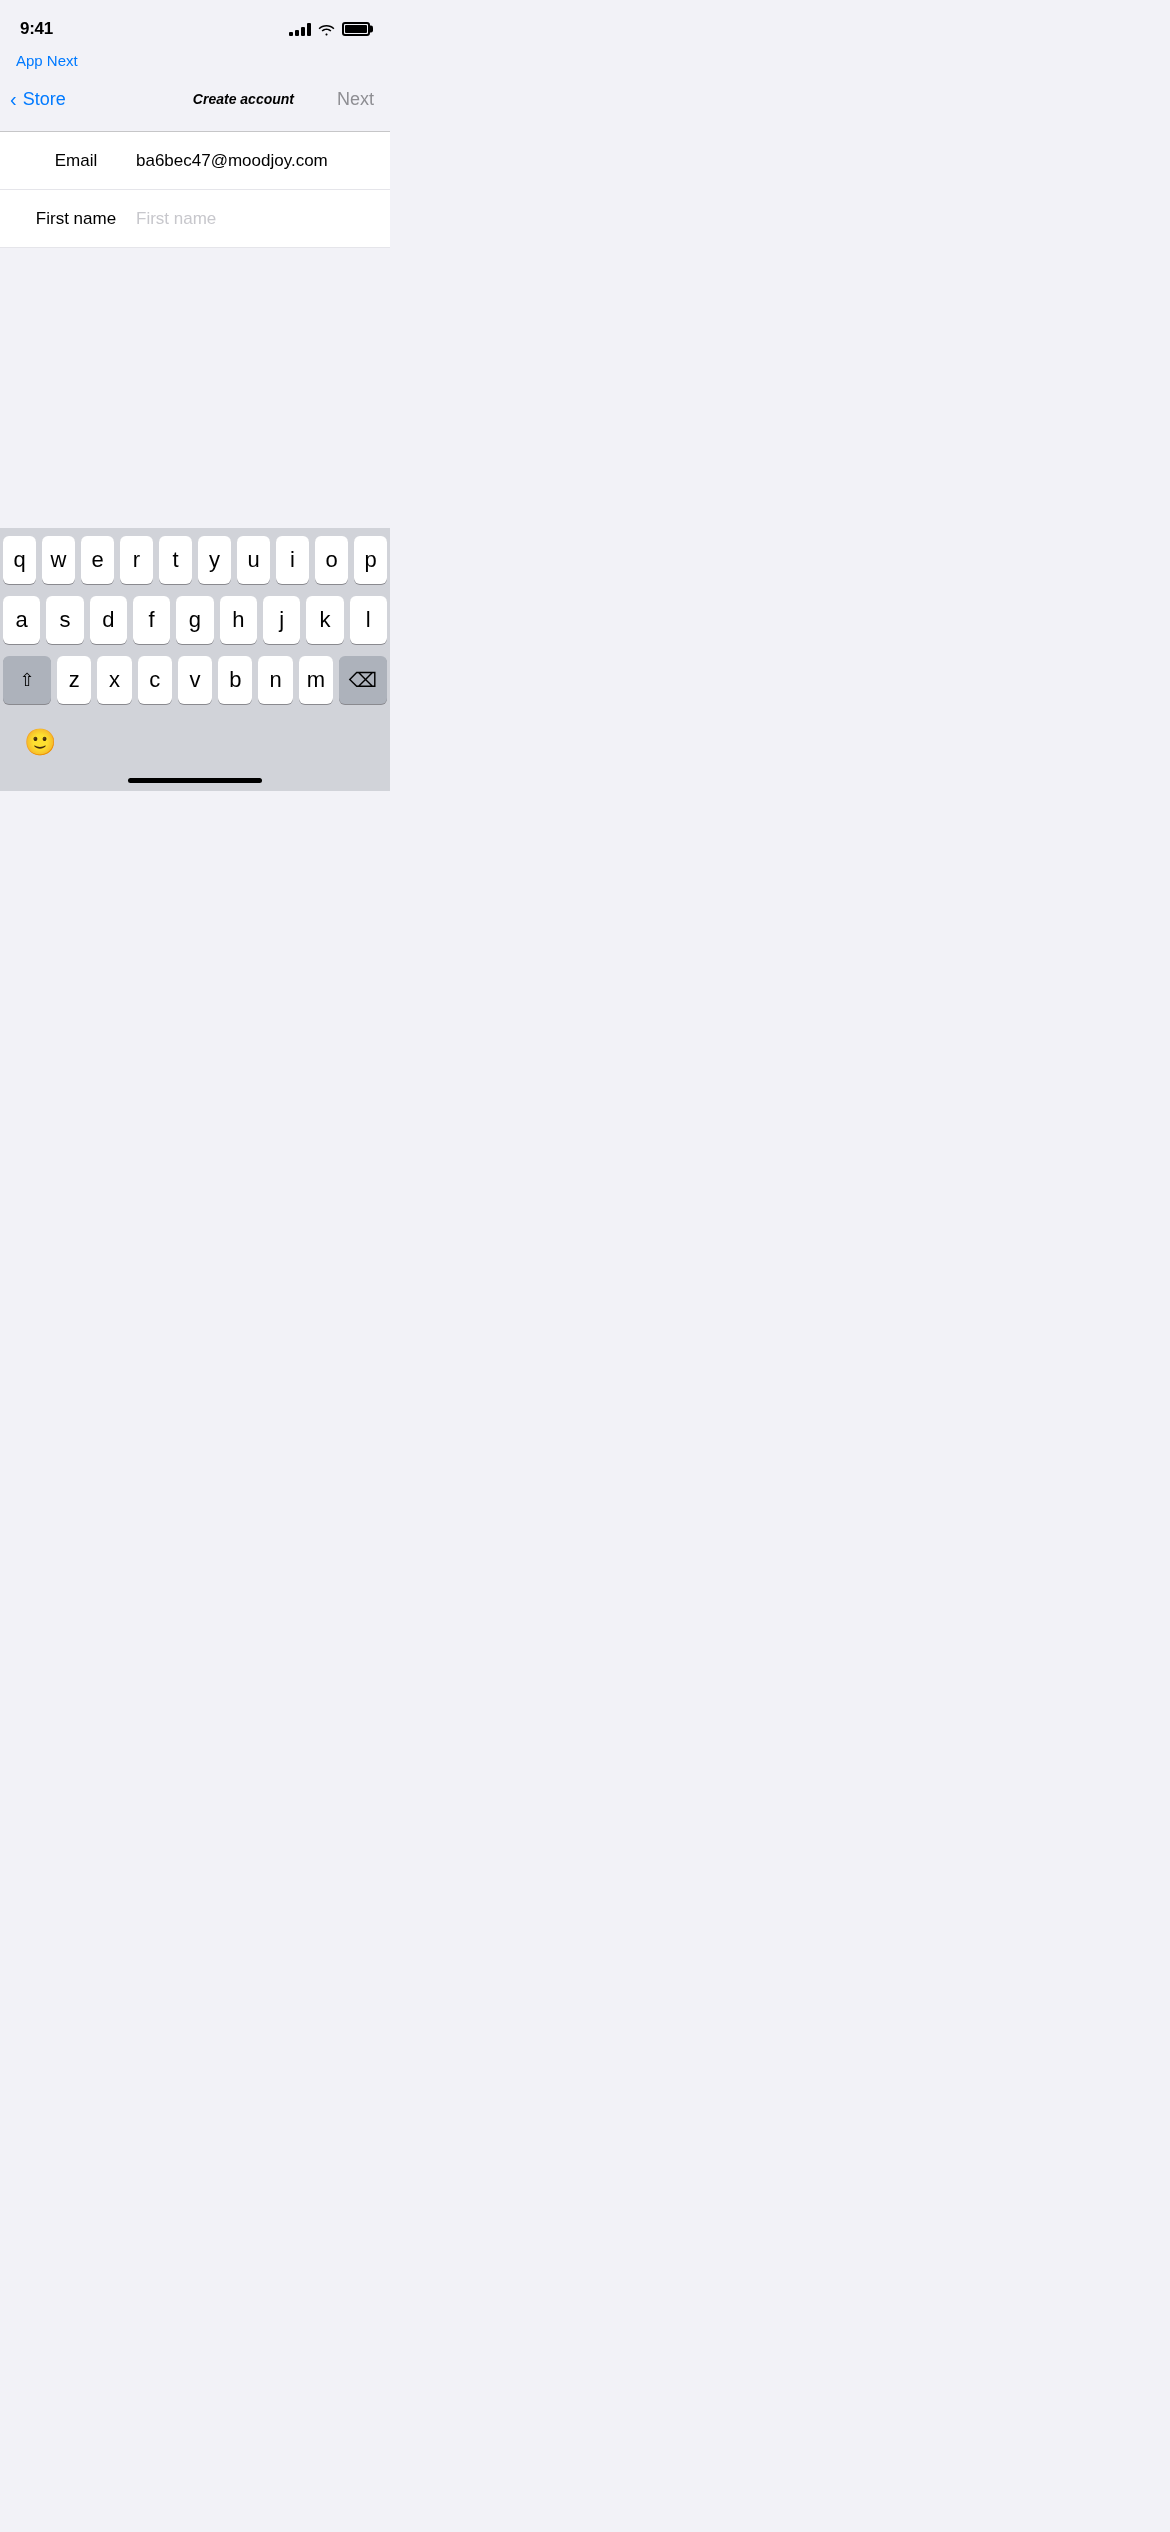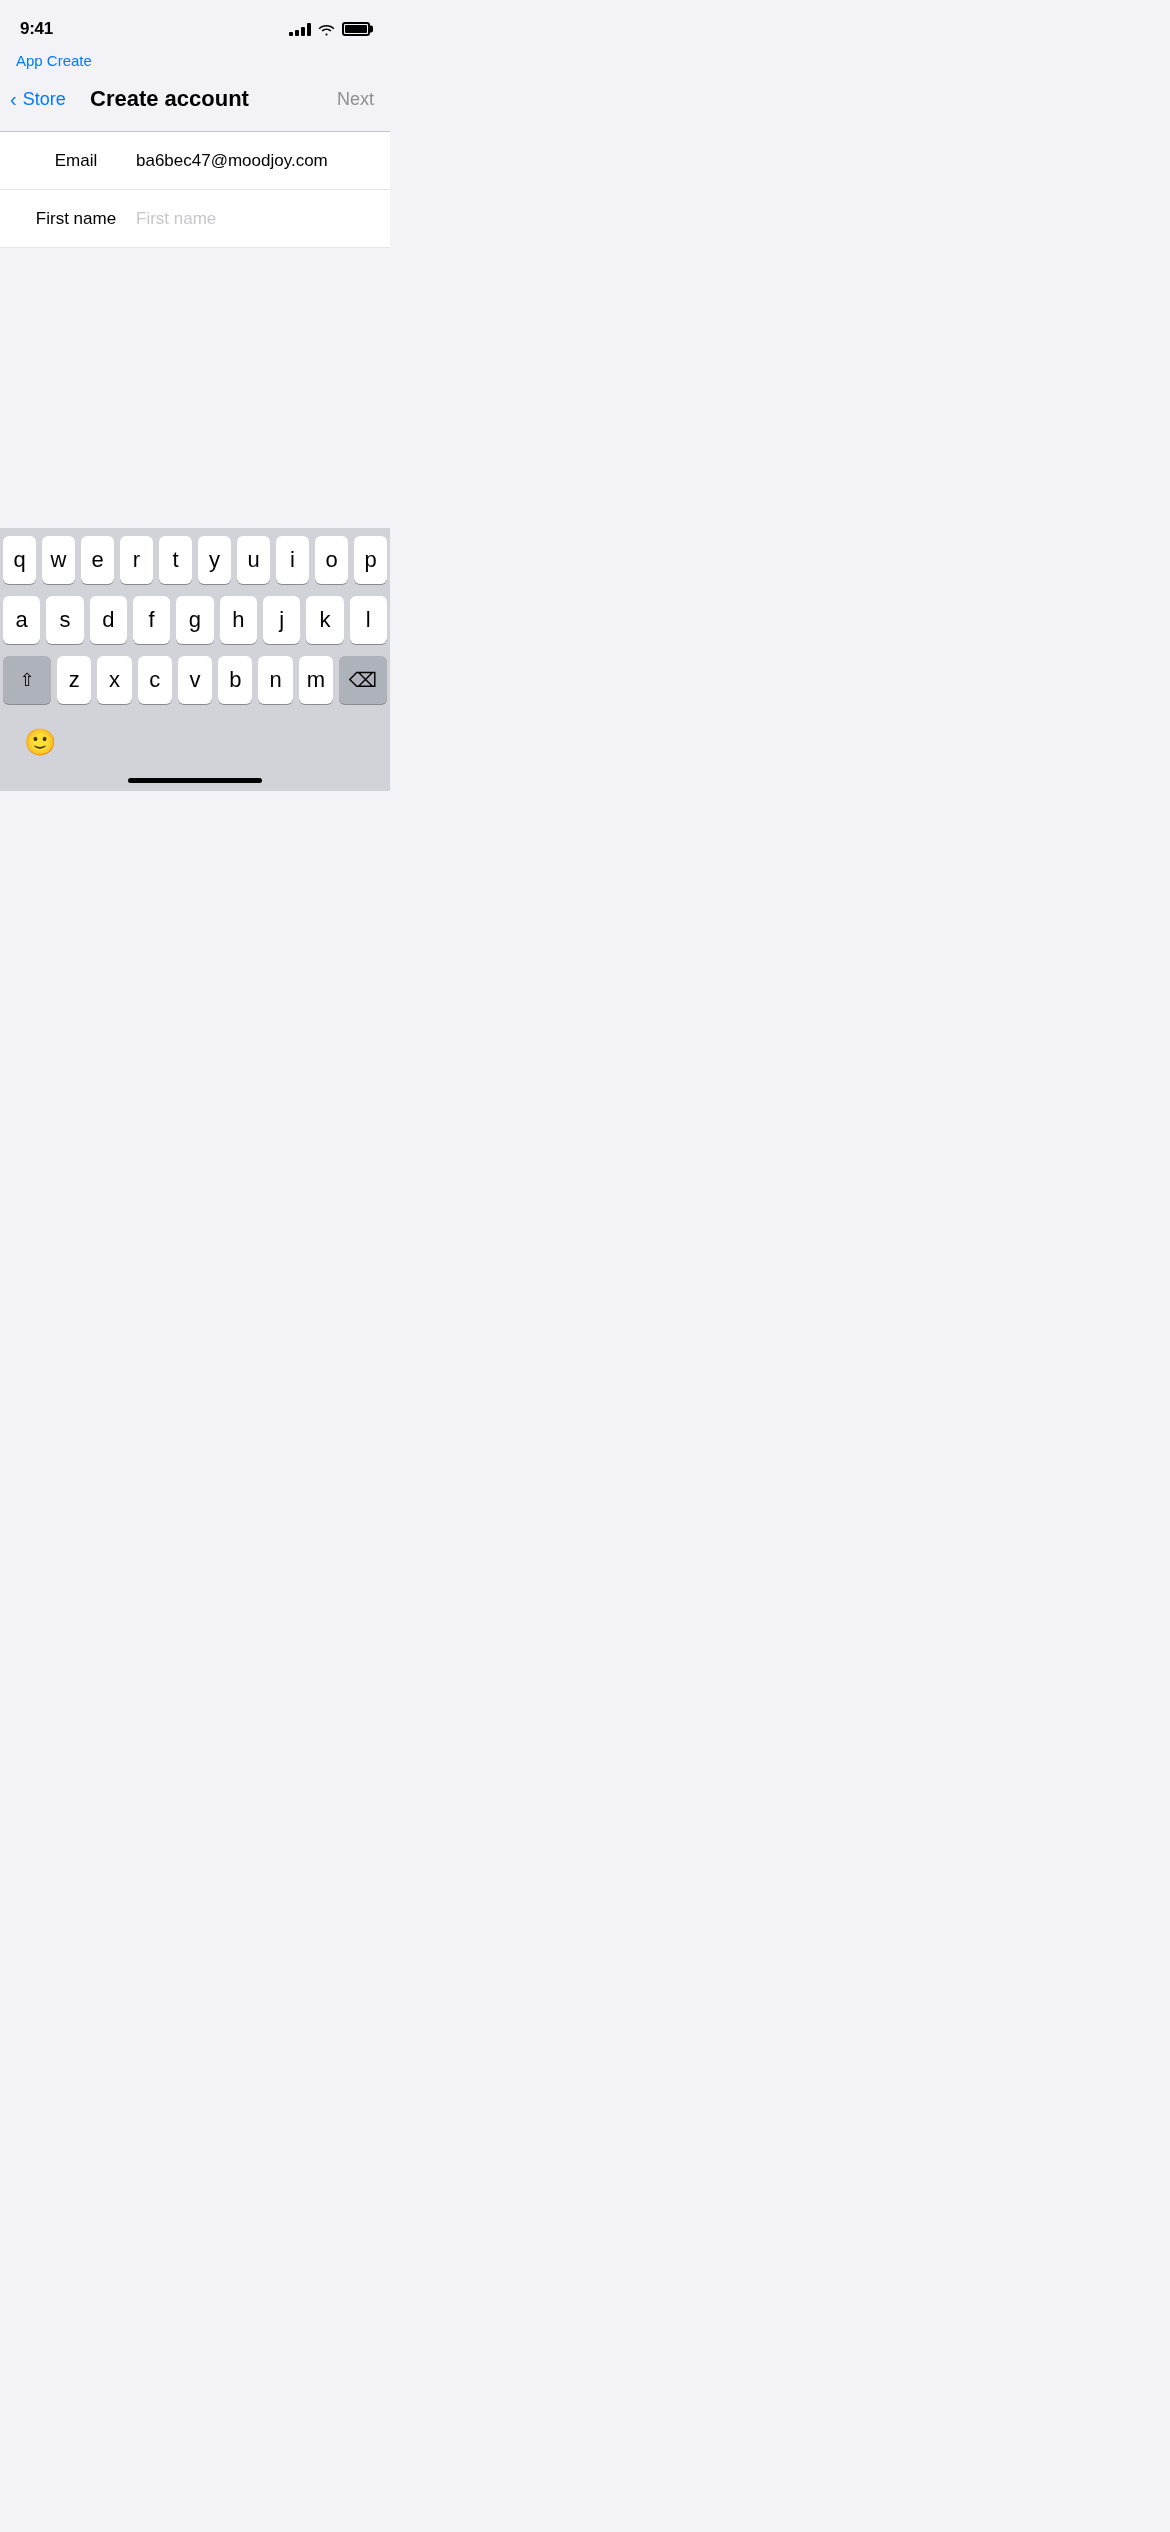--- a/index.html
+++ b/index.html
@@ -105,25 +105,26 @@
       font-weight: 400;
       min-width: 80px;
     }
     .nav-back-chevron {
       font-size: 20px;
       font-weight: 300;
       color: #007aff;
       margin-right: 2px;
     }
     .nav-title {
-      font-size: 22px;
+      font-size: 14px;
       font-weight: 700;
       color: #000;
-      text-align: left;
+      text-align: right;
       flex: 1;
+      font-style: italic;
     }
     .nav-next {
       font-size: 18px;
       color: #8e8e93;
       font-weight: 400;
       min-width: 80px;
       text-align: right;
     }
 
     
@@ -310,21 +311,21 @@
       <path d="M8.5 7C10.0 7 11.35 7.6 12.35 8.6L13.4 7.5C12.1 6.2 10.4 5.4 8.5 5.4C6.6 5.4 4.9 6.2 3.6 7.5L4.65 8.6C5.65 7.6 7.0 7 8.5 7Z" fill="black"></path>
       <path d="M8.5 3.5C11.15 3.5 13.55 4.55 15.3 6.3L16.4 5.2C14.35 3.15 11.57 2 8.5 2C5.43 2 2.65 3.15 0.6 5.2L1.7 6.3C3.45 4.55 5.85 3.5 8.5 3.5Z" fill="black"></path>
     </svg>
     <div class="battery-icon">
       <div class="battery-fill"></div>
     </div>
   </div>
 </div>
 
 <div class="appstore-back">
-  <span>App Create</span>
+  <span>App Next</span>
 </div>
 
 <div class="nav-bar">
   <div class="nav-back">
     <span class="nav-back-chevron">‹</span>
     <span>Store</span>
   </div>
   <span class="nav-title">Create account</span>
   <span class="nav-next">Next</span>
 </div>

